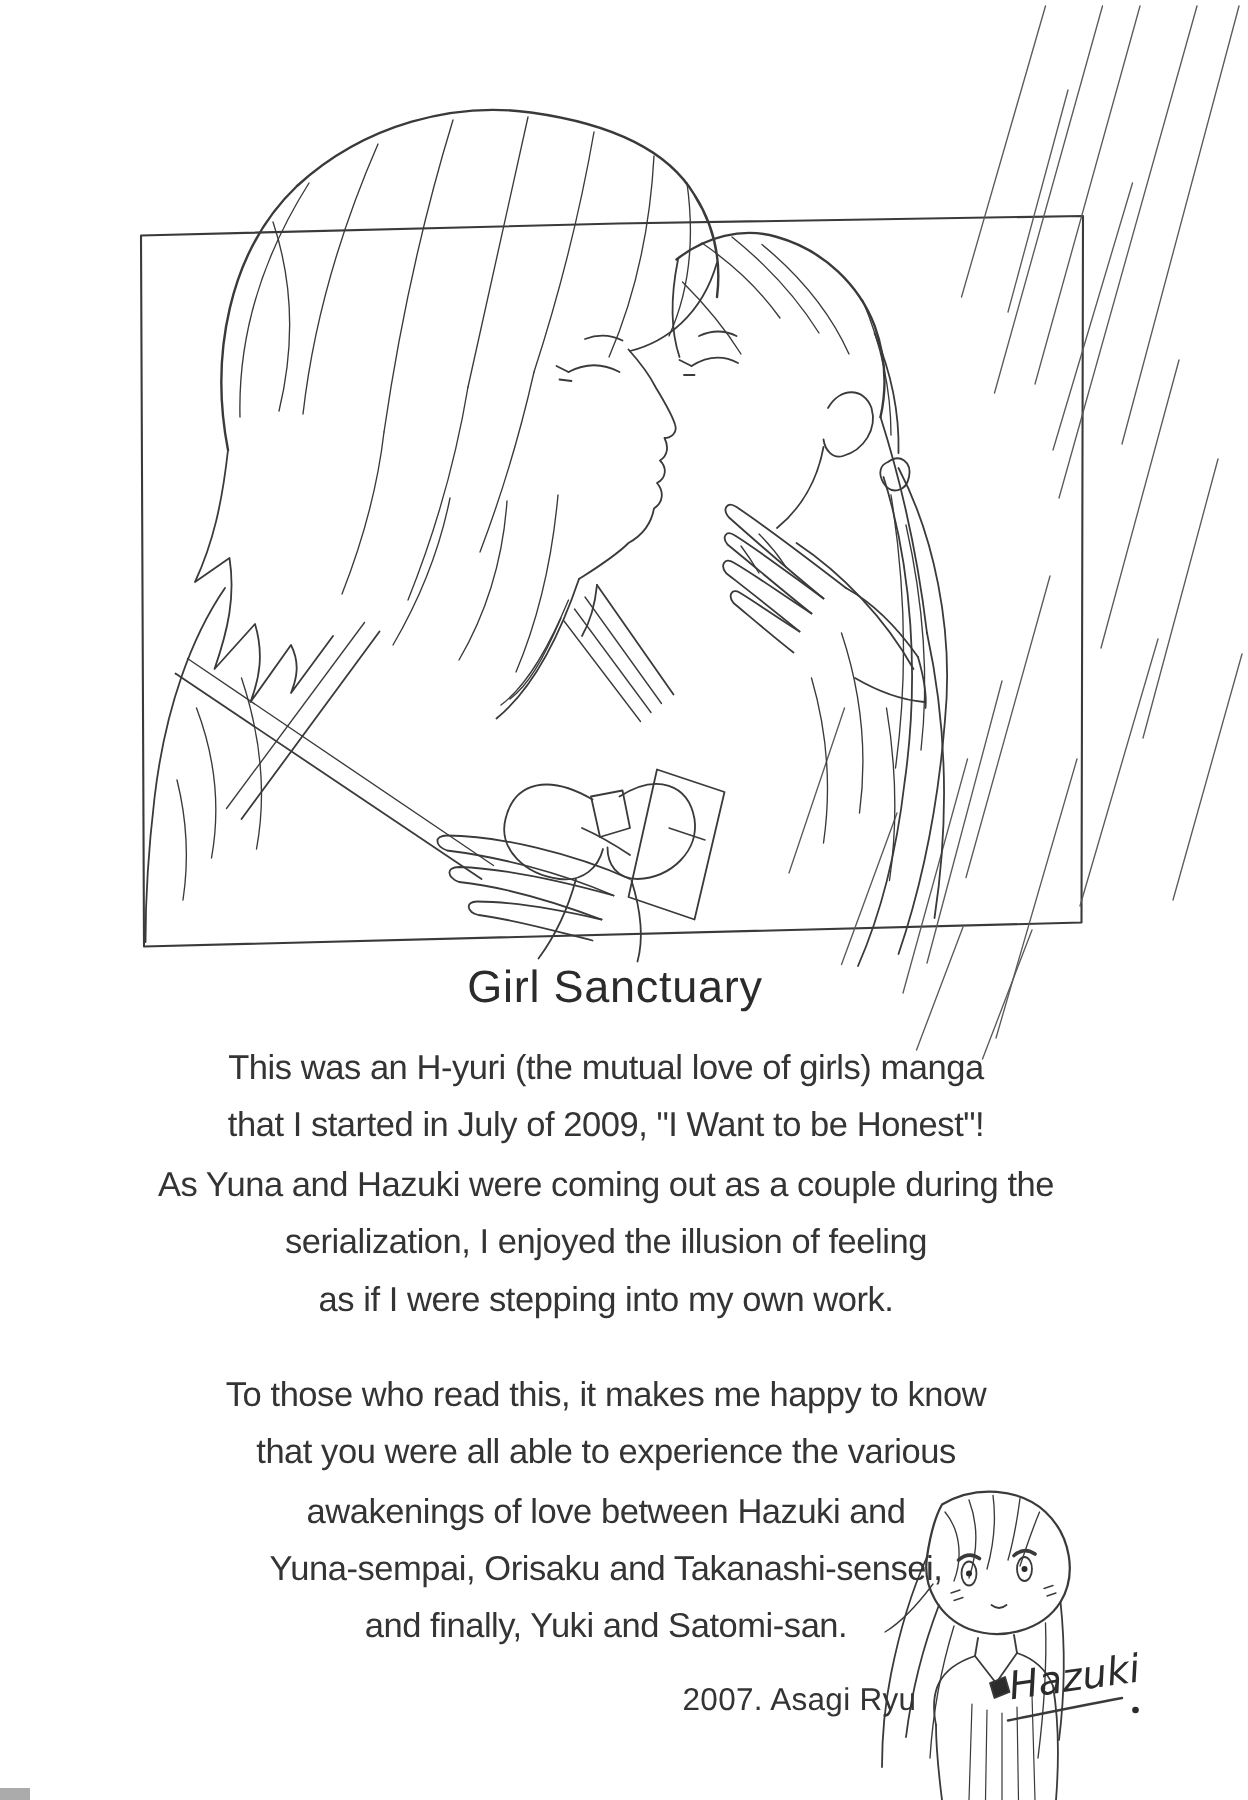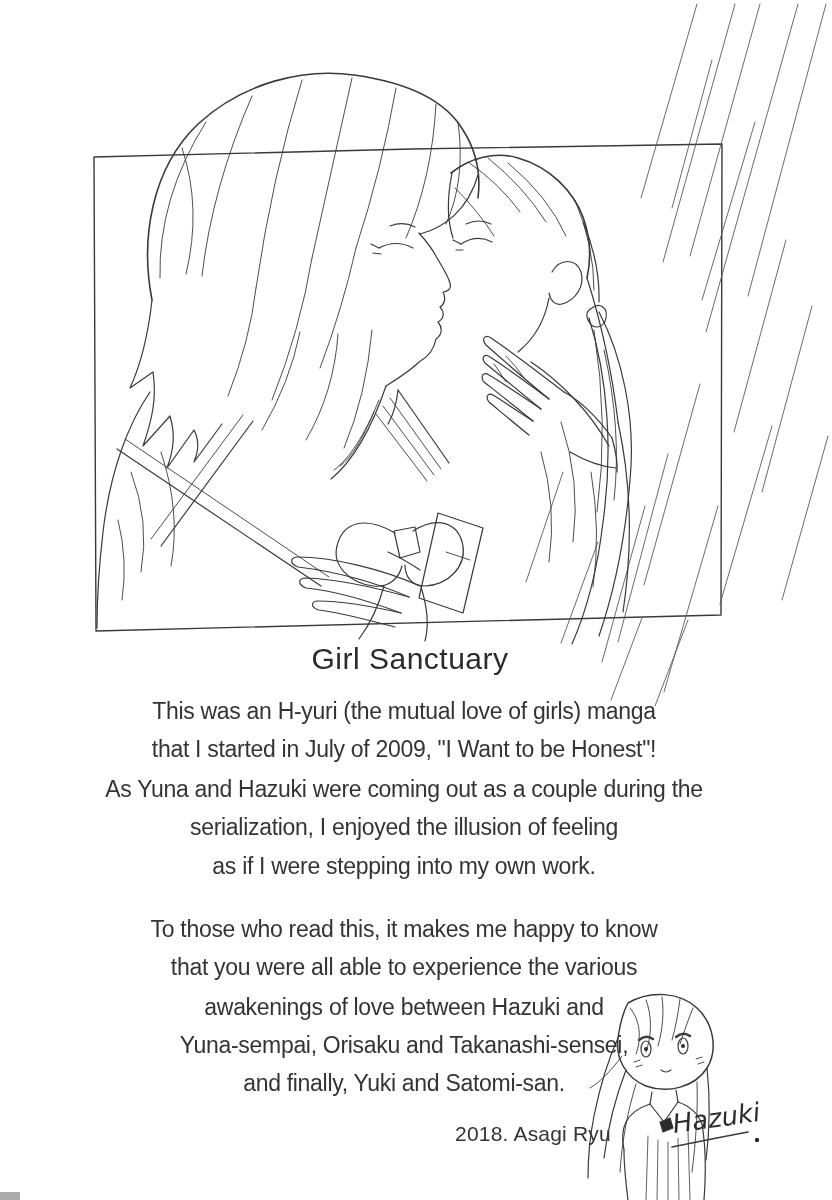--- a/index.html
+++ b/index.html
@@ -244,16 +244,16 @@
   <div class="tline" style="top:776px">As Yuna and Hazuki were coming out as a couple during the</div>
   <div class="tline" style="top:814px">serialization, I enjoyed the illusion of feeling</div>
   <div class="tline" style="top:853px">as if I were stepping into my own work.</div>
 
   <div class="tline" style="top:916px">To those who read this, it makes me happy to know</div>
   <div class="tline" style="top:954px">that you were all able to experience the various</div>
   <div class="tline" style="top:994px">awakenings of love between Hazuki and</div>
   <div class="tline" style="top:1032px">Yuna-sempai, Orisaku and Takanashi-sensei,</div>
   <div class="tline" style="top:1070px">and finally, Yuki and Satomi-san.</div>
 
-  <div class="credit">2018. Asagi Ryu</div>
+  <div class="credit">2007. Asagi Ryu</div>
 
   <div class="edge-mark"></div>
 </div>
 
 </body></html>

